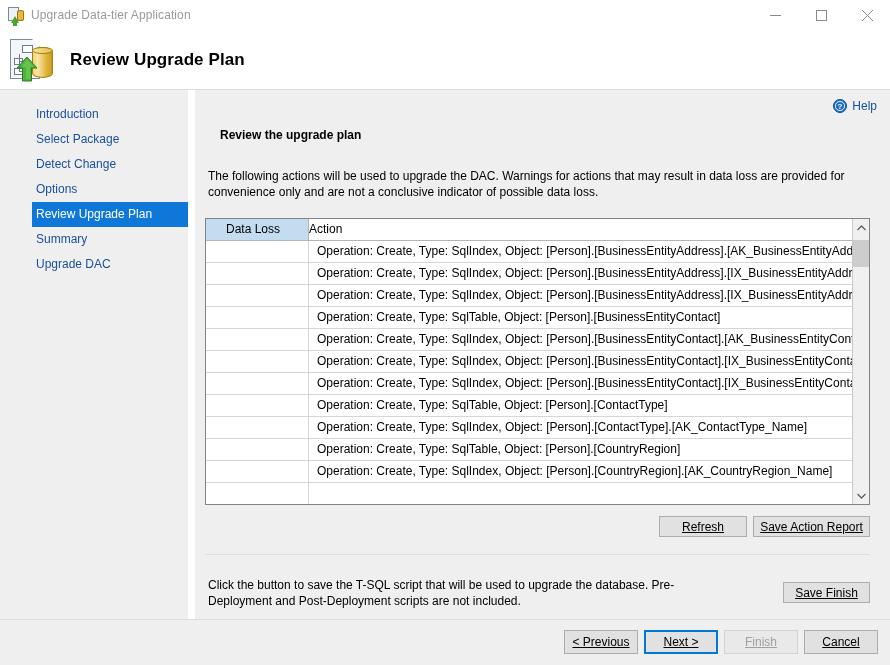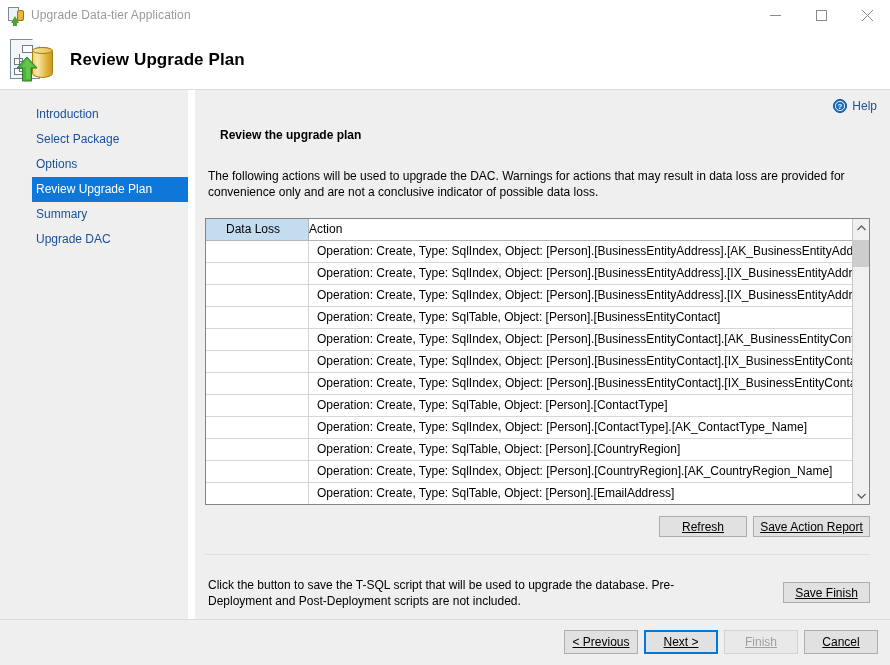--- a/index.html
+++ b/index.html
@@ -456,20 +456,21 @@
           <polygon points="11,3 18,11 14,11 14,23 10,23 10,11 6,11" fill="#79d35f" opacity="0.55"></polygon>
         </svg>
       </div>
     </div>
     <div class="header-title">Review Upgrade Plan</div>
   </div>
 
   <div class="sidebar">
     <div class="side-item first">Introduction</div>
     <div class="side-item">Select Package</div>
+    <div class="side-item">Detect Change</div>
     <div class="side-item">Options</div>
     <div class="side-item active">Review Upgrade Plan</div>
     <div class="side-item">Summary</div>
     <div class="side-item">Upgrade DAC</div>
   </div>
 
   <div class="divider-v"></div>
 
   <div class="content">
 
@@ -532,21 +533,20 @@
         <div class="grid-row">
           <div class="gr-dataloss"></div>
           <div class="gr-action">Operation: Create, Type: SqlTable, Object: [Person].[CountryRegion]</div>
         </div>
         <div class="grid-row">
           <div class="gr-dataloss"></div>
           <div class="gr-action">Operation: Create, Type: SqlIndex, Object: [Person].[CountryRegion].[AK_CountryRegion_Name]</div>
         </div>
         <div class="grid-row">
           <div class="gr-dataloss"></div>
-          <div class="gr-action">Operation: Create, Type: SqlTable, Object: [Person].[EmailAddress]</div>
         </div>
 
       </div>
       <div class="grid-scroll">
         <div class="sb-arrow">
           <svg width="9" height="6" viewBox="0 0 9 6">
               <polyline points="0.5,5 4.5,1 8.5,5" fill="none" stroke="#606060" stroke-width="1.3"></polyline>
             </svg>
         </div>
         <div class="sb-thumb"></div>

